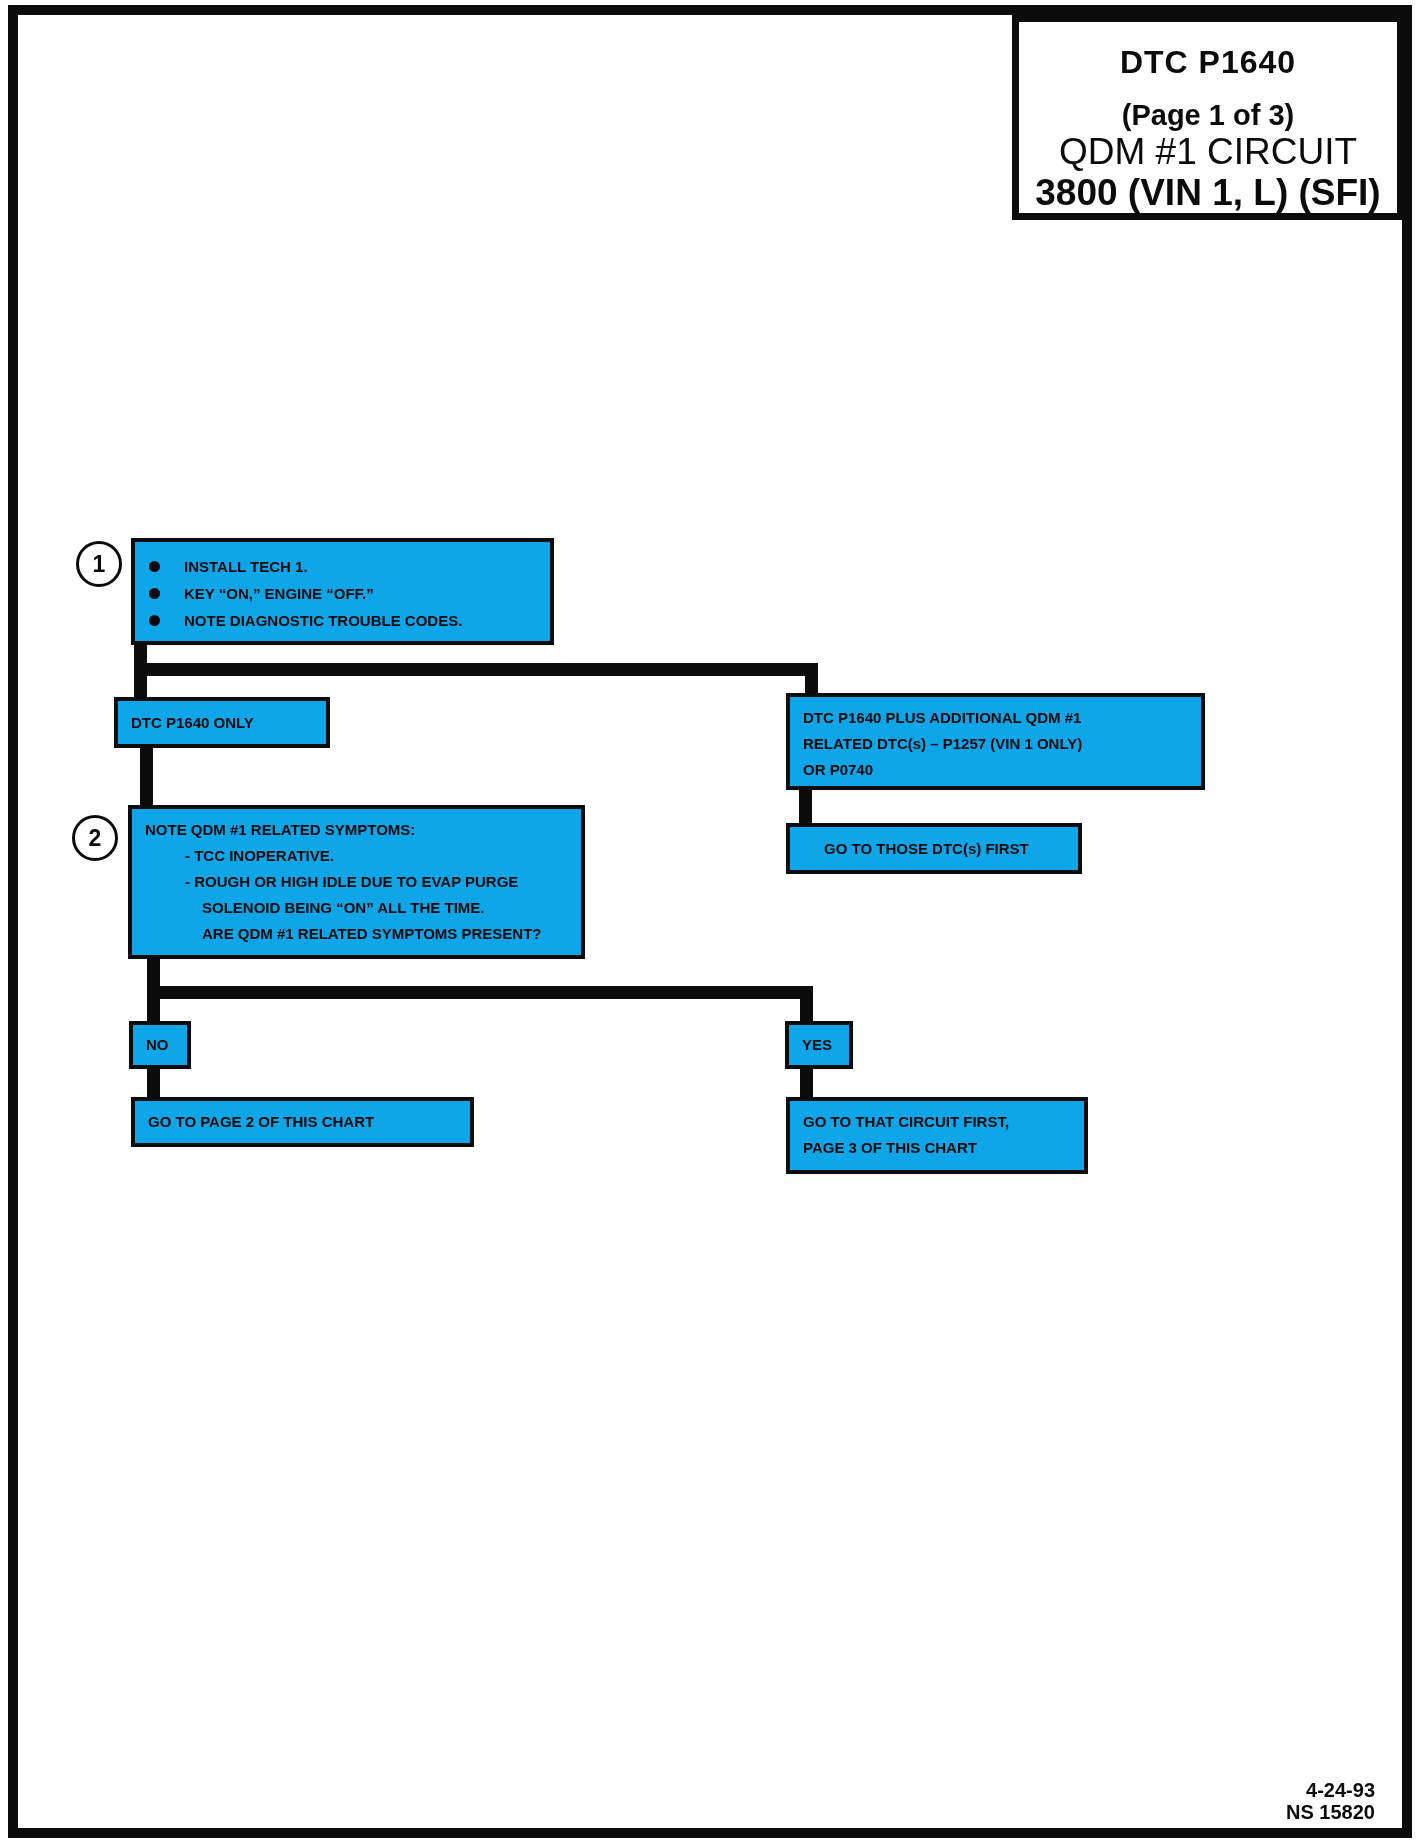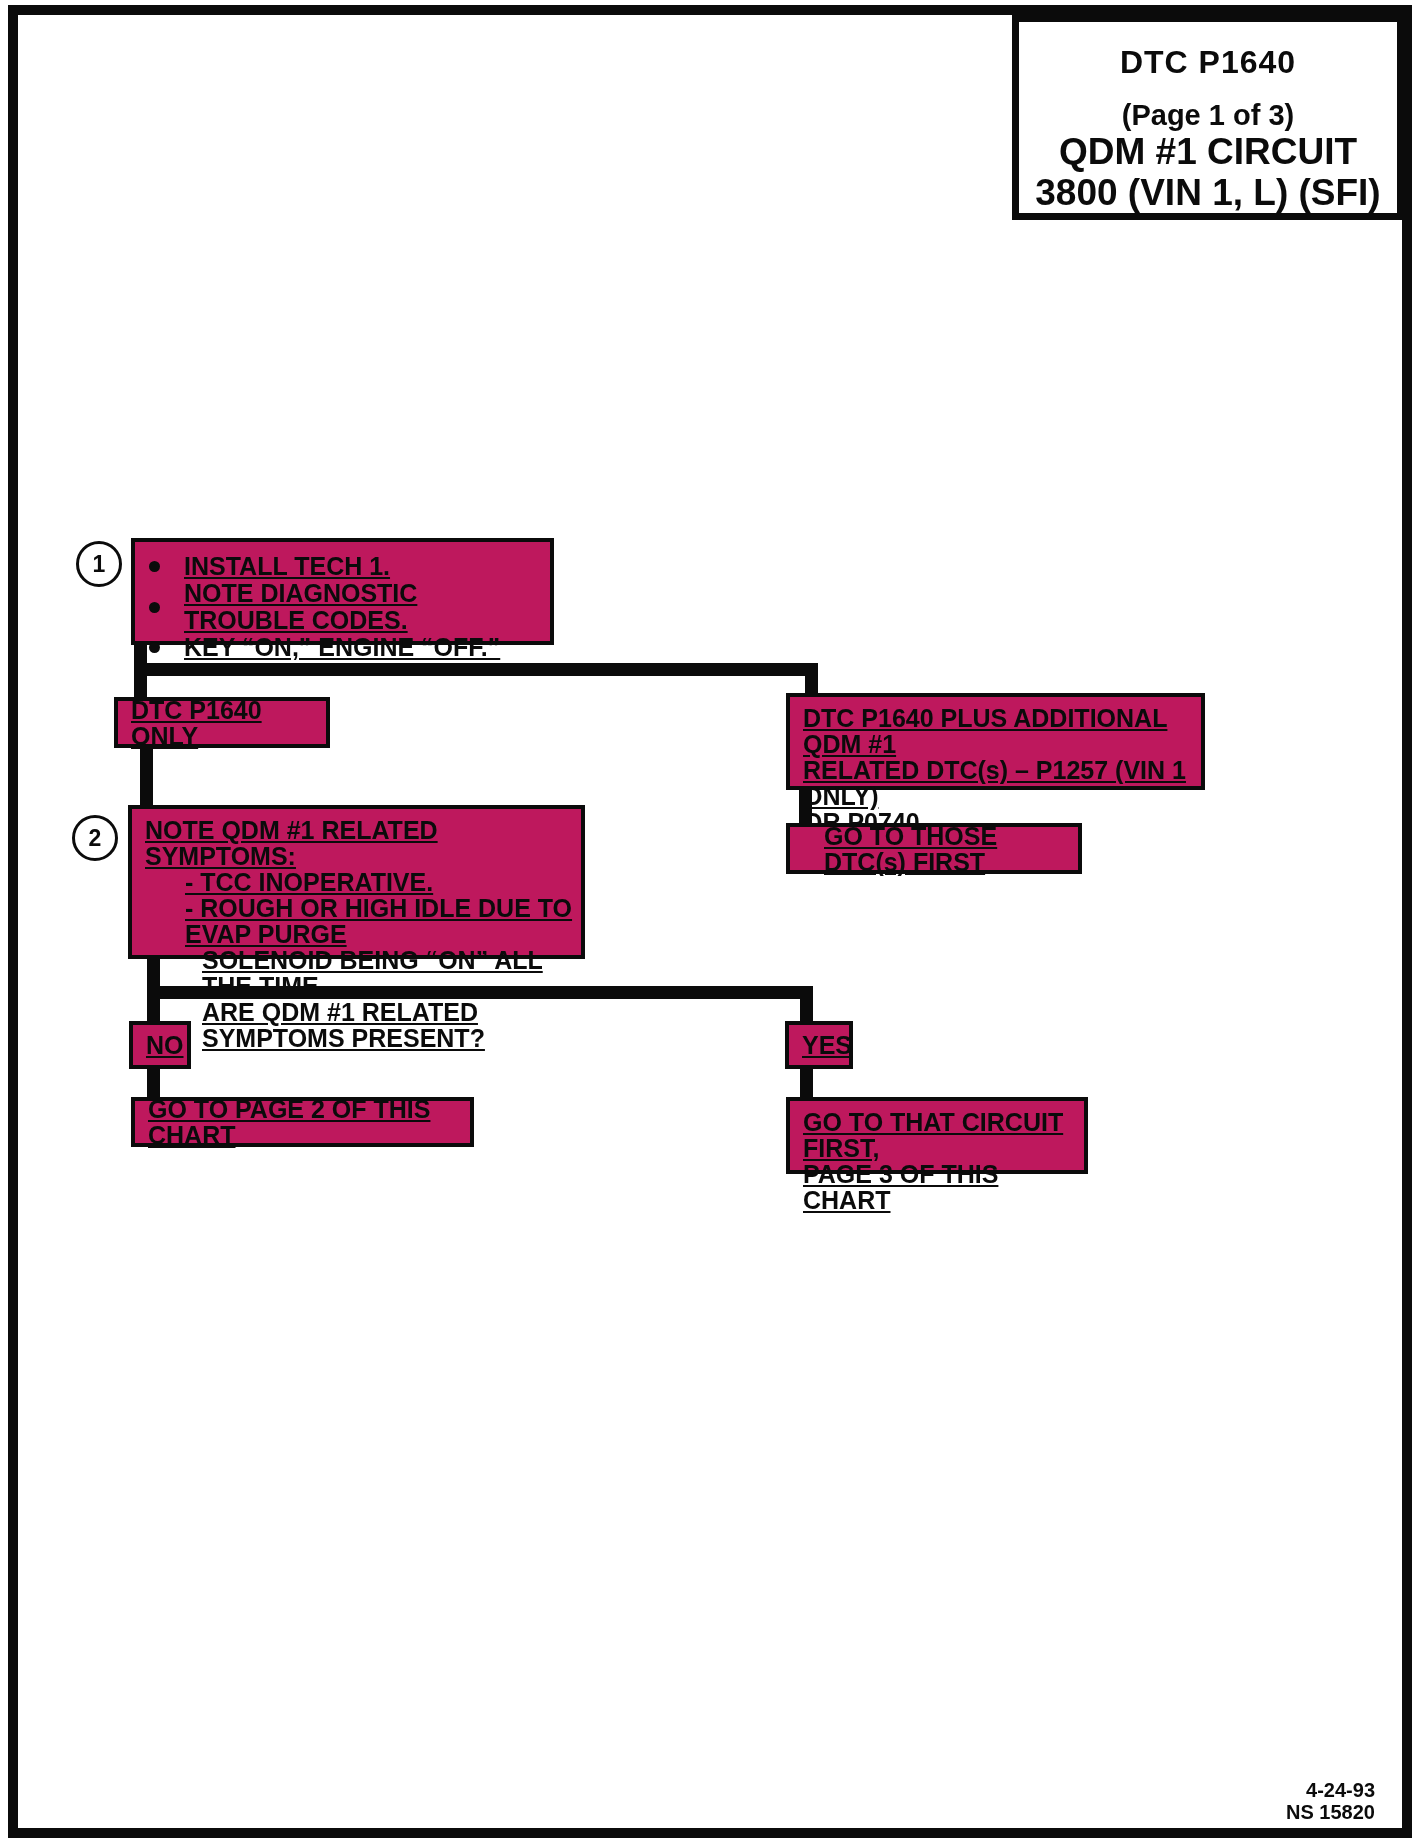--- a/index.html
+++ b/index.html
@@ -26,31 +26,30 @@
     position: absolute;
     left: 1012px; top: 15px;
     width: 392px; height: 205px;
     border: 7px solid #0b0b0b;
     background: #ffffff;
     text-align: center;
     padding-top: 12px;
   }
   .title-box .t1 { font-size: 32px; font-weight: bold; line-height: 56px; letter-spacing: 1px; }
   .title-box .t2 { font-size: 29px; font-weight: bold; line-height: 34px; margin-top: 8px; }
-  .title-box .t3 { font-size: 37px; font-weight: bold; line-height: 40px; }
+  .title-box .t3 { font-size: 37px; font-weight: normal; line-height: 40px; }
   .title-box .t4 { font-size: 37px; font-weight: bold; line-height: 42px; }
 
   .fbox {
     position: absolute;
     border: 4px solid #0b0b0b;
-    background: #be185d;
-    font-size: 25px;
+    background: #0ea5e9;
+    font-size: 15px;
     font-weight: bold;
     line-height: 26px;
-    text-decoration: underline;
   }
   .conn { position: absolute; background: #0b0b0b; }
 
   .circle-step {
     position: absolute;
     width: 46px; height: 46px;
     border: 3px solid #0b0b0b;
     border-radius: 50%;
     background: #ffffff;
     display: flex; align-items: center; justify-content: center;
@@ -96,25 +95,25 @@
   </div>
 
   <div class="fbox" style="left:131px; top:538px; width:423px; height:107px;">
     <div class="bullets">
       <div class="bullet-row">
         <span class="bullet-dot"></span>
         <span>INSTALL TECH 1.</span>
       </div>
       <div class="bullet-row">
         <span class="bullet-dot"></span>
-        <span>NOTE DIAGNOSTIC TROUBLE CODES.</span>
+        <span>KEY “ON,” ENGINE “OFF.”</span>
       </div>
       <div class="bullet-row">
         <span class="bullet-dot"></span>
-        <span>KEY “ON,” ENGINE “OFF.”</span>
+        <span>NOTE DIAGNOSTIC TROUBLE CODES.</span>
       </div>
     </div>
   </div>
 
   <div class="conn" style="left:134px; top:643px; width:13px; height:58px;"></div>
   <div class="conn" style="left:134px; top:663px; width:684px; height:13px;"></div>
   <div class="conn" style="left:805px; top:663px; width:13px; height:35px;"></div>
 
   <div class="fbox center-left" style="left:114px; top:697px; width:216px; height:51px;">
     <span>DTC P1640 ONLY</span>

